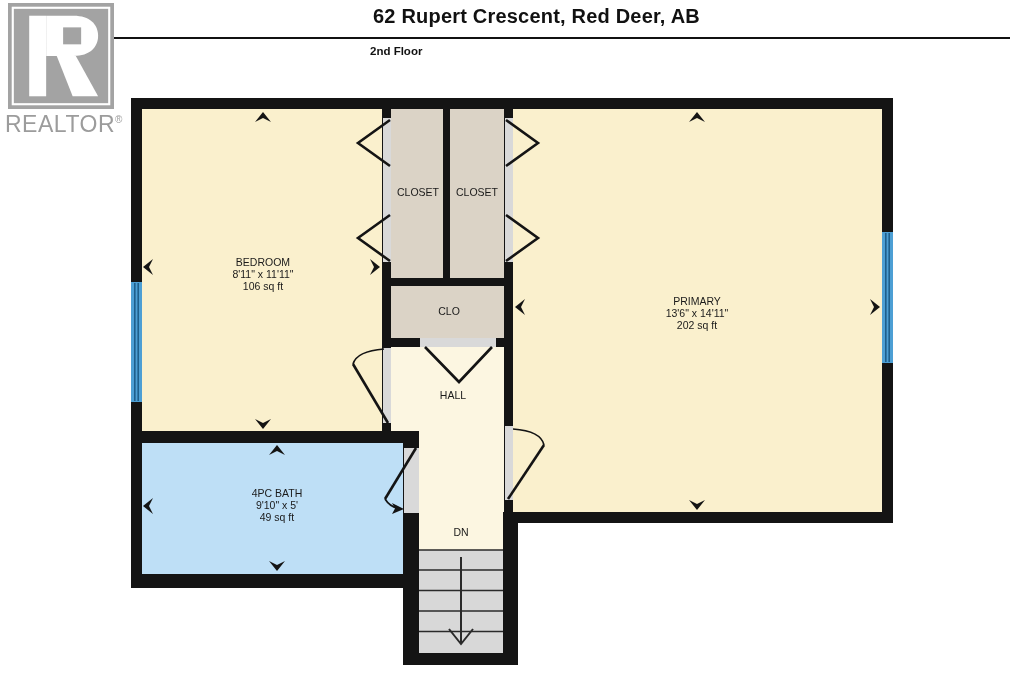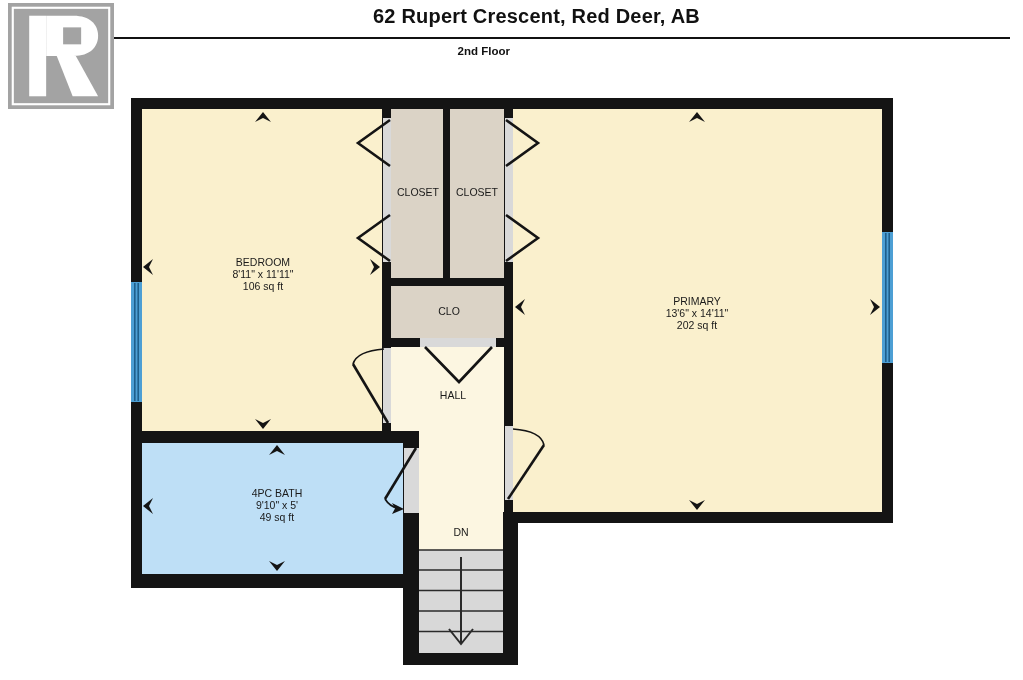--- a/index.html
+++ b/index.html
@@ -1,21 +1,21 @@
 <!DOCTYPE html>
 <html><head>
 <meta charset="utf-8">
 <style>
   html,body{margin:0;padding:0;background:#fff;}
   #page{position:relative;width:1023px;height:680px;background:#fff;overflow:hidden;
         font-family:"Liberation Sans", sans-serif;color:#111;}
   .abs{position:absolute;}
   #title{top:5px;left:0;width:1023px;text-align:center;font-size:20px;font-weight:bold;letter-spacing:.2px;padding-left:25px;}
   #rule{top:37px;left:27px;width:983px;height:2px;background:#111;}
-  #floor-label{top:45px;left:370px;width:140px;text-align:right;font-size:11.5px;font-weight:bold;}
+  #floor-label{top:45px;left:370px;width:140px;font-size:11.5px;font-weight:bold;}
   #areas{top:45px;left:523px;font-size:11.5px;line-height:17.5px;}
   #logo-text{top:111px;left:5px;width:130px;font-size:23px;color:#9c9c9c;letter-spacing:.5px;}
   #logo-text sup{font-size:10px;}
   svg text{font-family:"Liberation Sans", sans-serif;font-size:10.5px;fill:#1a1a1a;}
 </style>
 </head>
 <body>
 
 <div id="page">
 
@@ -24,20 +24,23 @@
   <div id="floor-label" class="abs">2nd Floor</div>
 
   <svg class="abs" style="top:3px;left:8px;" width="106" height="106" viewBox="0 0 100 100">
     <rect x="0" y="0" width="100" height="100" fill="#A3A3A3"></rect>
     <rect x="4.5" y="4.5" width="91" height="91" fill="none" stroke="#ffffff" stroke-width="2"></rect>
     <rect x="20" y="12" width="16" height="76" fill="#ffffff"></rect>
     <path d="M36,12 L62,12 C77,12 85,20 85,31 C85,42 77,50 62,50 L36,50 Z" fill="#ffffff"></path>
     <rect x="52" y="23" width="17" height="16" fill="#A3A3A3"></rect>
     <path d="M46,50 L64,50 L85,88 L61,88 Z" fill="#ffffff"></path>
   </svg>
+  <div id="logo-text" class="abs">
+    <span>REALTOR</span><sup>®</sup>
+  </div>
 
   <svg class="abs" style="top:0;left:0;" width="1023" height="680" viewBox="0 0 1023 680">
 
     <g>
       <rect x="141" y="109" width="242" height="323" fill="#FAF0CD"></rect>
       <rect x="391" y="109" width="53" height="170" fill="#DBD3C6"></rect>
       <rect x="449" y="109" width="55" height="170" fill="#DBD3C6"></rect>
       <rect x="391" y="286" width="113" height="52" fill="#DBD3C6"></rect>
       <rect x="512" y="109" width="371" height="404" fill="#FAF0CD"></rect>
       <path d="M391,338 L504,338 L504,550 L419,550 L419,443 L391,443 Z" fill="#FCF6E1"></path>

